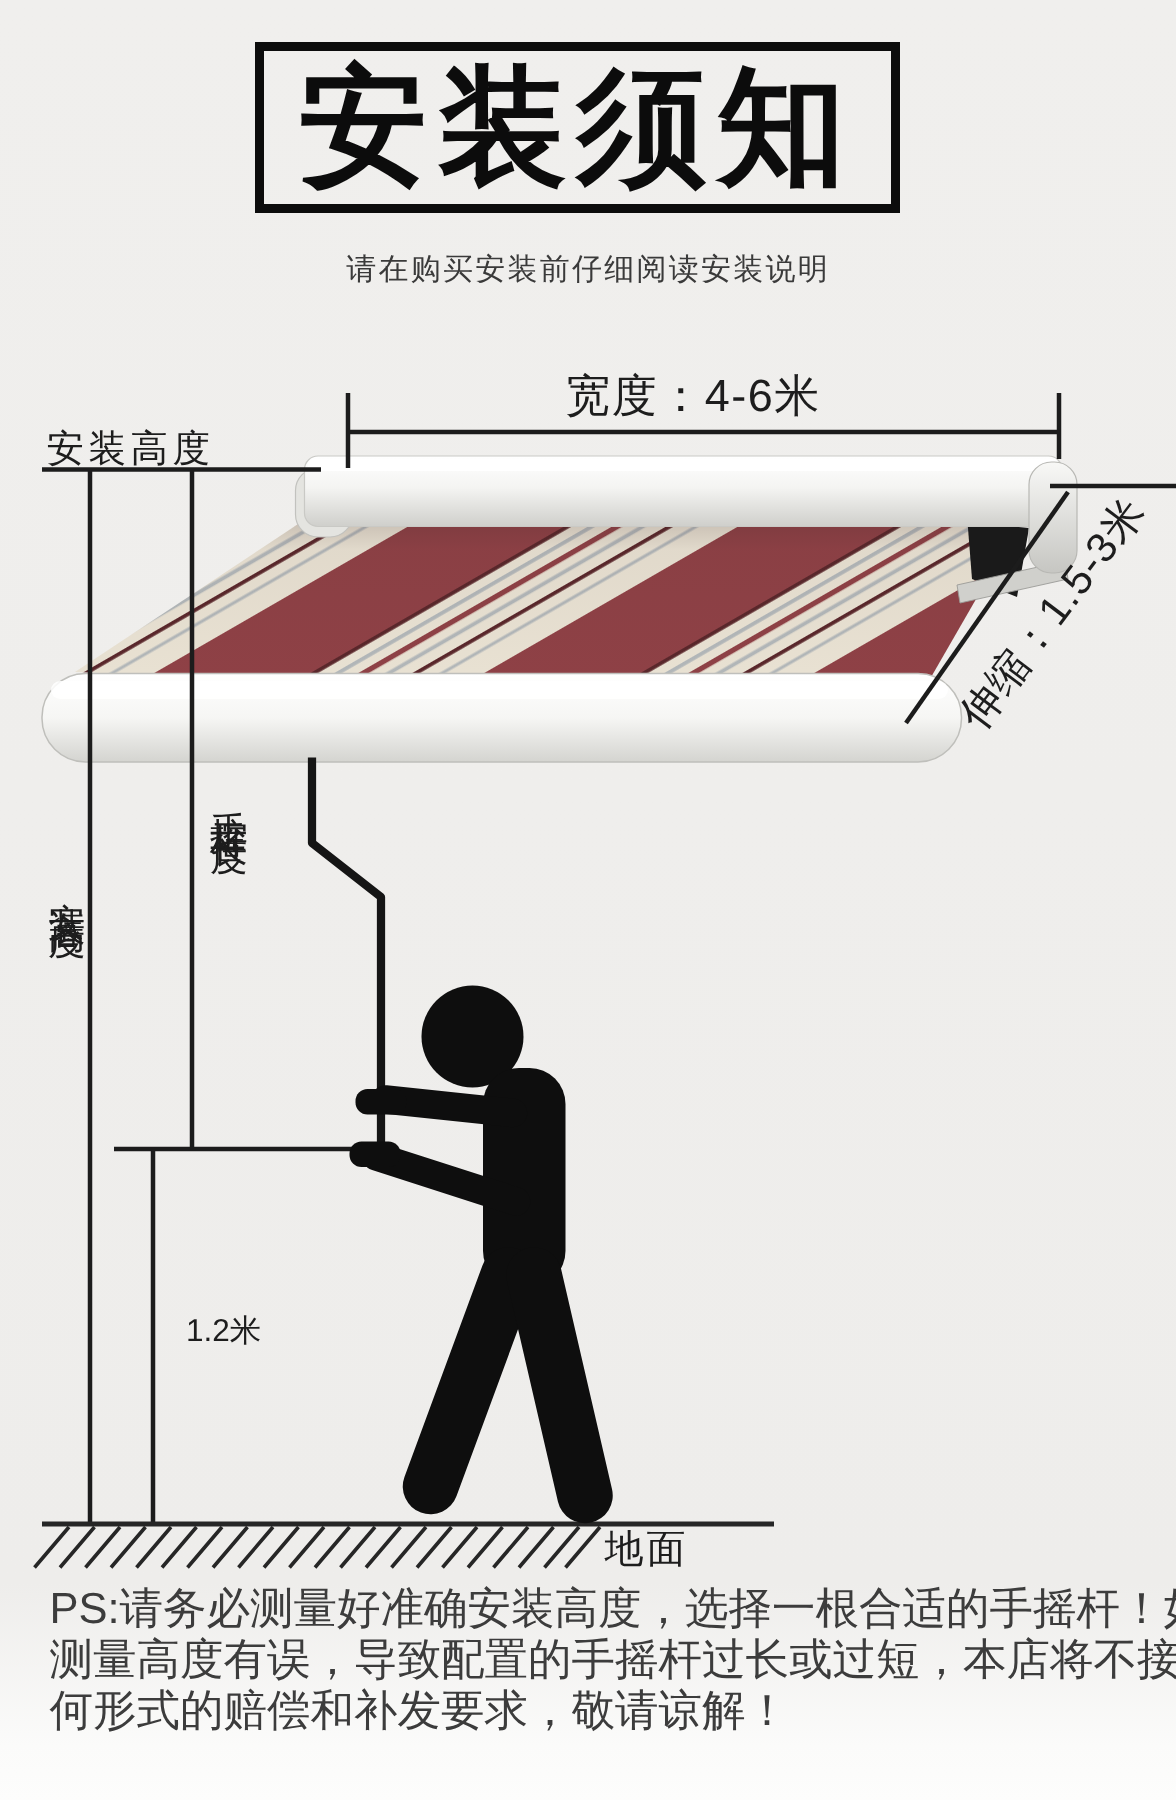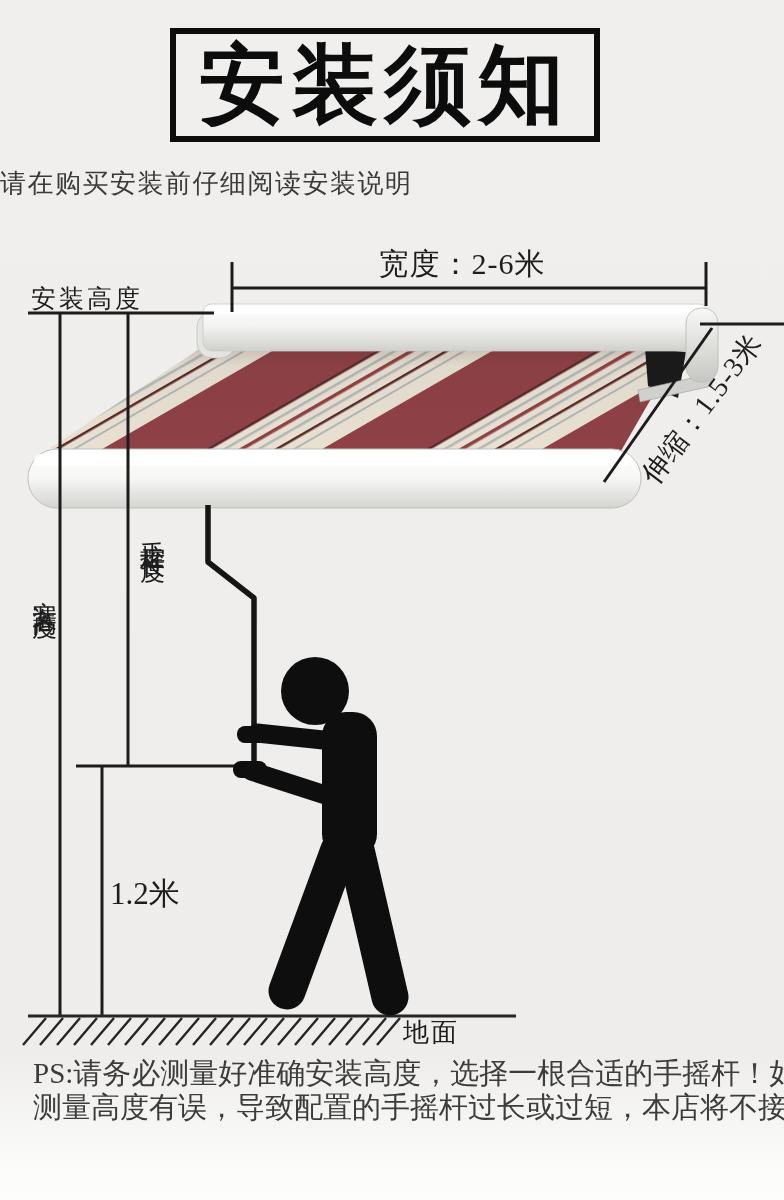--- a/index.html
+++ b/index.html
@@ -1,45 +1,44 @@
 <!DOCTYPE html>
 <html><head>
 <meta charset="utf-8">
 <style>
   html,body{margin:0;padding:0;}
   body{font-family:"Liberation Sans","DejaVu Sans",sans-serif;}
   .page{
     position:relative;width:784px;height:1200px;overflow:hidden;
     background:linear-gradient(180deg,#f0efed 0%,#eeedeb 88%,#fbfbfa 97%,#fdfdfc 100%);
-    font-family:Liberation Serif, serif;
   }
   .title-box{
     position:absolute;left:170px;top:28px;width:418px;height:102px;
     border:6px solid #0c0c0c;display:flex;align-items:center;justify-content:center;
   }
   .title-text{
     font-size:86px;font-weight:900;color:#0c0c0c;letter-spacing:7px;line-height:1;
     white-space:nowrap;
   }
   .subtitle{
-    position:absolute;left:0;top:166px;width:784px;text-align:left;
-    font-size:26px;color:#3a3a3a;letter-spacing:1.5px;
+    position:absolute;left:0;top:166px;width:784px;text-align:center;
+    font-size:20px;color:#3a3a3a;letter-spacing:1.5px;
   }
   .diagram-svg{position:absolute;left:0;top:0;width:784px;height:1200px;}
   .lbl{position:absolute;color:#1d1d1d;white-space:nowrap;}
   .lbl-width{left:312px;top:244px;width:300px;text-align:center;font-size:30px;letter-spacing:1px;}
   .lbl-pos{left:31px;top:282px;font-size:25px;letter-spacing:3px;}
   .lbl-vert{writing-mode:vertical-rl;text-orientation:upright;font-size:25px;letter-spacing:4px;}
   .lbl-height{left:28px;top:581px;}
   .lbl-rod{left:136px;top:521px;}
   .lbl-ext{
     left:602px;top:390px;width:200px;text-align:center;font-size:28px;
     transform:rotate(-53deg);transform-origin:center center;letter-spacing:1px;
   }
-  .lbl-hand{left:110px;top:873px;font-size:31px;}
+  .lbl-hand{left:124px;top:873px;font-size:21px;}
   .lbl-ground{left:403px;top:1015px;font-size:26px;letter-spacing:2px;}
   .ps-note{position:absolute;left:33px;top:1056px;width:748px;color:#3c3c3c;
     font-size:29px;line-height:34px;}
   .ps-line{white-space:nowrap;}
 </style>
 </head>
 <body>
 
 <div class="page">
 
@@ -135,26 +134,27 @@
       <rect x="322" y="712" width="55" height="146" rx="24"></rect>
       <line x1="342" y1="742" x2="257" y2="733" stroke="#0e0e0e" stroke-width="19" stroke-linecap="round"></line>
       <line x1="344" y1="801" x2="251" y2="771" stroke="#0e0e0e" stroke-width="19" stroke-linecap="round"></line>
       <rect x="237" y="726" width="34" height="17" rx="8"></rect>
       <rect x="233" y="761" width="34" height="17" rx="8"></rect>
       <line x1="339" y1="850" x2="287" y2="991" stroke="#0e0e0e" stroke-width="37" stroke-linecap="round"></line>
       <line x1="356" y1="850" x2="390" y2="997" stroke="#0e0e0e" stroke-width="37" stroke-linecap="round"></line>
     </g>
   </svg>
 
-  <div class="lbl lbl-width">宽度：2-6米</div>
+  <div class="lbl lbl-width">宽度：4-6米</div>
   <div class="lbl lbl-pos">安装高度</div>
   <div class="lbl lbl-vert lbl-height">安装高度</div>
   <div class="lbl lbl-vert lbl-rod">手控杆长度</div>
   <div class="lbl lbl-ext">伸缩：1.5-3米</div>
   <div class="lbl lbl-hand">1.2米</div>
   <div class="lbl lbl-ground">地面</div>
 
   <div class="ps-note">
     <div class="ps-line">PS:请务必测量好准确安装高度，选择一根合适的手摇杆！如果</div>
     <div class="ps-line">测量高度有误，导致配置的手摇杆过长或过短，本店将不接受任</div>
+    <div class="ps-line">何形式的赔偿和补发要求，敬请谅解！</div>
   </div>
 
 </div>
 
 </body></html>

